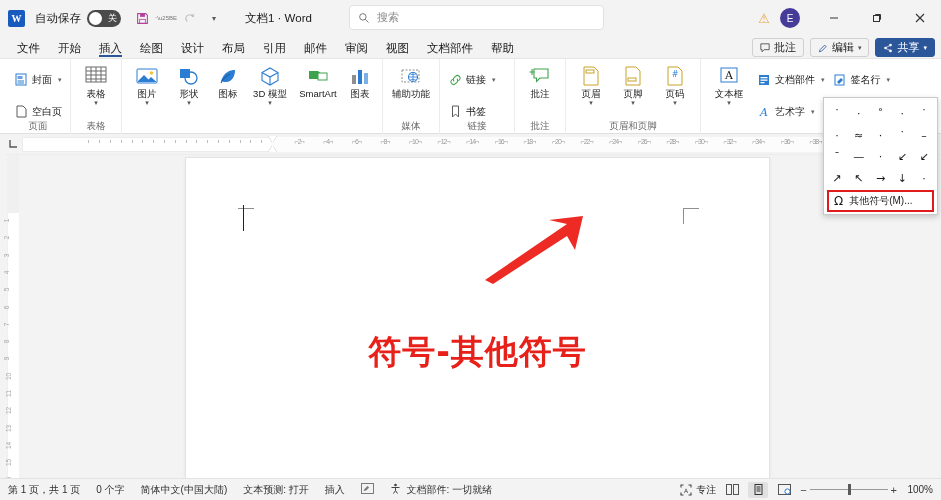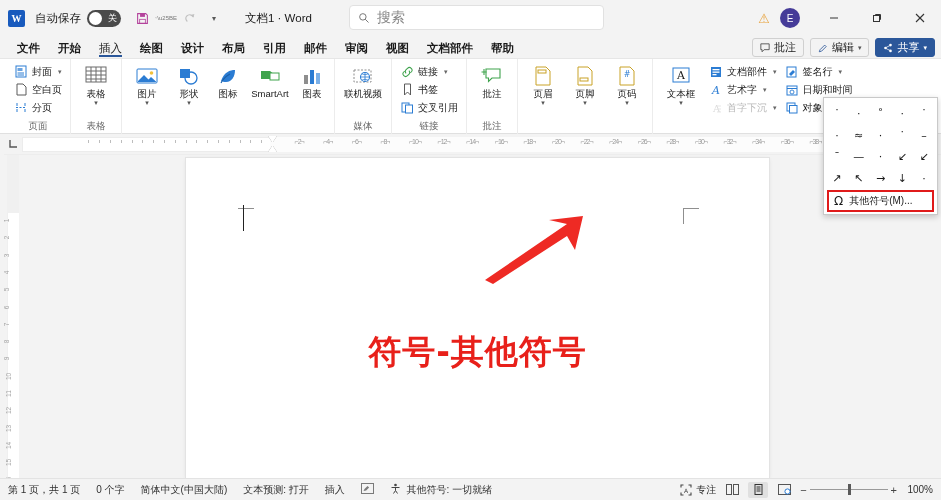--- a/index.html
+++ b/index.html
@@ -42,42 +42,42 @@
   }
   .qat-btn.save { color:#b4439c; }
   .qat-btn.dim { color:#c0c0c0; }
   .doc-title { margin-left:18px; font-size:11.5px; color:#1a1a1a; }
 
   .searchbox {
     position:absolute; left:349px; top:5px; width:255px; height:25px;
     background:#fff; border:1px solid #e1e1e1; border-radius:4px;
     display:flex; align-items:center; padding:0 8px; gap:7px;
   }
-  .searchbox .ph { color:#888; font-size:14px; }
+  .searchbox .ph { color:#888; font-size:11px; }
 
   .title-right {
     position:absolute; right:0; top:0; height:36px; display:flex; align-items:center;
   }
   .warn-ico { color:#e8a33d; font-size:13px; margin-right:10px; }
   .avatar {
     width:20px; height:20px; border-radius:50%; background:#453b98; color:#fff;
     font-size:10px; display:flex; align-items:center; justify-content:center;
     margin-right:12px;
   }
   .wbtn { width:43px; height:36px; display:flex; align-items:center; justify-content:center;
           color:#333; font-size:11px; }
 
   
   .tabrow {
     height:22px; display:flex; align-items:flex-end; background:#f3f3f3;
     padding-left:8px; position:relative;
   }
   .tab {
     padding:0 9px; height:20px; line-height:20px; font-size:11.5px; color:#1a1a1a;
-    position:relative; border-radius:3px 3px 0 0;font-weight:bold;
+    position:relative; border-radius:3px 3px 0 0;
   }
   .tab.active { font-weight:normal; }
   .tab.active::after {
     content:""; position:absolute; left:9px; right:9px; bottom:1px;
     height:2px; background:#2b579a;
   }
   .tabrow-right {
     position:absolute; right:6px; bottom:1px; display:flex; align-items:center; gap:6px;
   }
   .mini-btn {
@@ -105,21 +105,21 @@
   .bigbtn {
     width:42px; display:flex; flex-direction:column; align-items:center;
     padding-top:3px; color:#1a1a1a;
   }
   .bigbtn .ic { height:22px; display:flex; align-items:center; justify-content:center; }
   .bigbtn .lbl { font-size:9.5px; line-height:10px; text-align:center; margin-top:2px; }
   .bigbtn .cv { font-size:7px; color:#555; line-height:7px; }
   .bigbtn.w2 { width:36px; }
   .bigbtn.w3 { width:48px; }
 
-  .smallcol { display:flex; flex-direction:column; gap:1px; padding-top:1px; }
+  .smallcol { display:flex; flex-direction:column; gap:15px; padding-top:1px;margin-top:8px; }
   .smallbtn {
     display:flex; align-items:center; gap:4px; height:17px; padding:0 4px;
     font-size:10px; color:#1a1a1a; white-space:nowrap;
   }
   .smallbtn .ic { width:14px; height:14px; display:flex; align-items:center; justify-content:center; }
   .smallbtn .cv { font-size:7px; color:#666; margin-left:2px; }
   .smallbtn.dim { color:#b9b9b9; }
   .smallbtn.dim .ic { opacity:.35; }
 
   
@@ -416,20 +416,30 @@
           <span class="ic">
             <svg width="20" height="19" viewBox="0 0 20 19">
                 <path d="M3 14c3-9 9-11 14-11 0 6-3 12-9 12-2 0-4-.5-5-1z" fill="#2b7cd3"></path>
                 <path d="M3 16c2-4 5-7 9-9" stroke="#1a5fa8" stroke-width="1.1" fill="none"></path>
               </svg>
           </span>
           <span class="lbl">图标</span>
         </div>
         <div class="bigbtn w3">
           <span class="ic">
+            <svg width="20" height="19" viewBox="0 0 20 19">
+                <path d="M10 1l8 4.5v8L10 18l-8-4.5v-8z" fill="none" stroke="#2b7cd3" stroke-width="1.1"></path>
+                <path d="M2 5.5l8 4.5 8-4.5M10 10v8" fill="none" stroke="#2b7cd3" stroke-width="1.1"></path>
+              </svg>
+          </span>
+          <span class="lbl">3D 模型</span>
+          <span class="cv">▾</span>
+        </div>
+        <div class="bigbtn w3">
+          <span class="ic">
             <svg width="22" height="19" viewBox="0 0 22 19">
                 <path d="M2 4h9l5 4-5 4H2z" fill="#3fa34d"></path>
                 <rect x="11" y="6" width="9" height="7" fill="#fff" stroke="#3fa34d" stroke-width="1"></rect>
               </svg>
           </span>
           <span class="lbl">SmartArt</span>
         </div>
         <div class="bigbtn w2">
           <span class="ic">
             <svg width="20" height="19" viewBox="0 0 20 19">
@@ -446,21 +456,21 @@
     <div class="rgroup">
       <div class="rgroup-items">
         <div class="bigbtn w3">
           <span class="ic">
             <svg width="22" height="19" viewBox="0 0 22 19">
                 <rect x="2" y="3" width="17" height="12" fill="none" stroke="#8e8e8e" stroke-dasharray="2 1.5"></rect>
                 <circle cx="13" cy="10" r="4.5" fill="none" stroke="#2b7cd3" stroke-width="1.1"></circle>
                 <path d="M8.5 10h9M13 5.5v9M10 6.8c2 1.2 4 1.2 6 0M10 13.2c2-1.2 4-1.2 6 0" stroke="#2b7cd3" stroke-width=".8" fill="none"></path>
               </svg>
           </span>
-          <span class="lbl">联机视频</span>
+          <span class="lbl">辅助功能</span>
         </div>
       </div>
       <div class="rgroup-label">媒体</div>
     </div>
 
     <div class="rgroup">
       <div class="rgroup-items">
         <div class="smallcol">
           <div class="smallbtn">
             <span class="ic">
@@ -535,20 +545,21 @@
           <span class="ic">
             <svg width="18" height="20" viewBox="0 0 18 20">
                 <path d="M2 1h10l4 4v14H2z" fill="none" stroke="#c9a227" stroke-width="1"></path>
                 <text x="9" y="11" font-size="8" fill="#2b7cd3" text-anchor="middle" font-family="DejaVu Sans">#</text>
               </svg>
           </span>
           <span class="lbl">页码</span>
           <span class="cv">▾</span>
         </div>
       </div>
+      <div class="rgroup-label">页眉和页脚</div>
     </div>
 
     <div class="rgroup">
       <div class="rgroup-items">
         <div class="bigbtn w3">
           <span class="ic">
             <svg width="22" height="20" viewBox="0 0 22 20">
                 <rect x="3" y="2" width="16" height="14" fill="none" stroke="#2b7cd3" stroke-width="1"></rect>
                 <text x="11" y="13" font-size="11" fill="#1a1a1a" text-anchor="middle" font-family="DejaVu Serif">A</text>
               </svg>
@@ -771,21 +782,21 @@
       <svg width="13" height="11" viewBox="0 0 13 11">
           <rect x="0.5" y="0.5" width="12" height="10" fill="none" stroke="#7a7a7a"></rect>
           <path d="M2.5 8l1-2 3-3 1.6 1.6-3 3z" fill="#7a7a7a"></path>
         </svg>
     </div>
     <div class="sb-item">
       <svg width="11" height="11" viewBox="0 0 11 11" style="vertical-align:-1px;margin-right:3px;">
           <circle cx="5.5" cy="2" r="1.3" fill="#444"></circle>
           <path d="M1.5 4.5h8M5.5 4.5v3M5.5 7.5L3.5 10.5M5.5 7.5L7.5 10.5" stroke="#444" stroke-width="1" fill="none"></path>
         </svg>
-      <span>其他符号: 一切就绪</span>
+      <span>文档部件: 一切就绪</span>
     </div>
 
     <div class="sb-right">
       <div class="sb-item" style="display:flex;align-items:center;gap:4px;padding:0;">
         <svg width="12" height="12" viewBox="0 0 12 12">
             <path d="M1 3.5V1h2.5M8.5 1H11v2.5M11 8.5V11H8.5M3.5 11H1V8.5" fill="none" stroke="#444" stroke-width="1.1"></path>
             <text x="6" y="8.5" font-size="6" text-anchor="middle" fill="#444" font-family="DejaVu Sans">A</text>
           </svg>
         <span>专注</span>
       </div>

